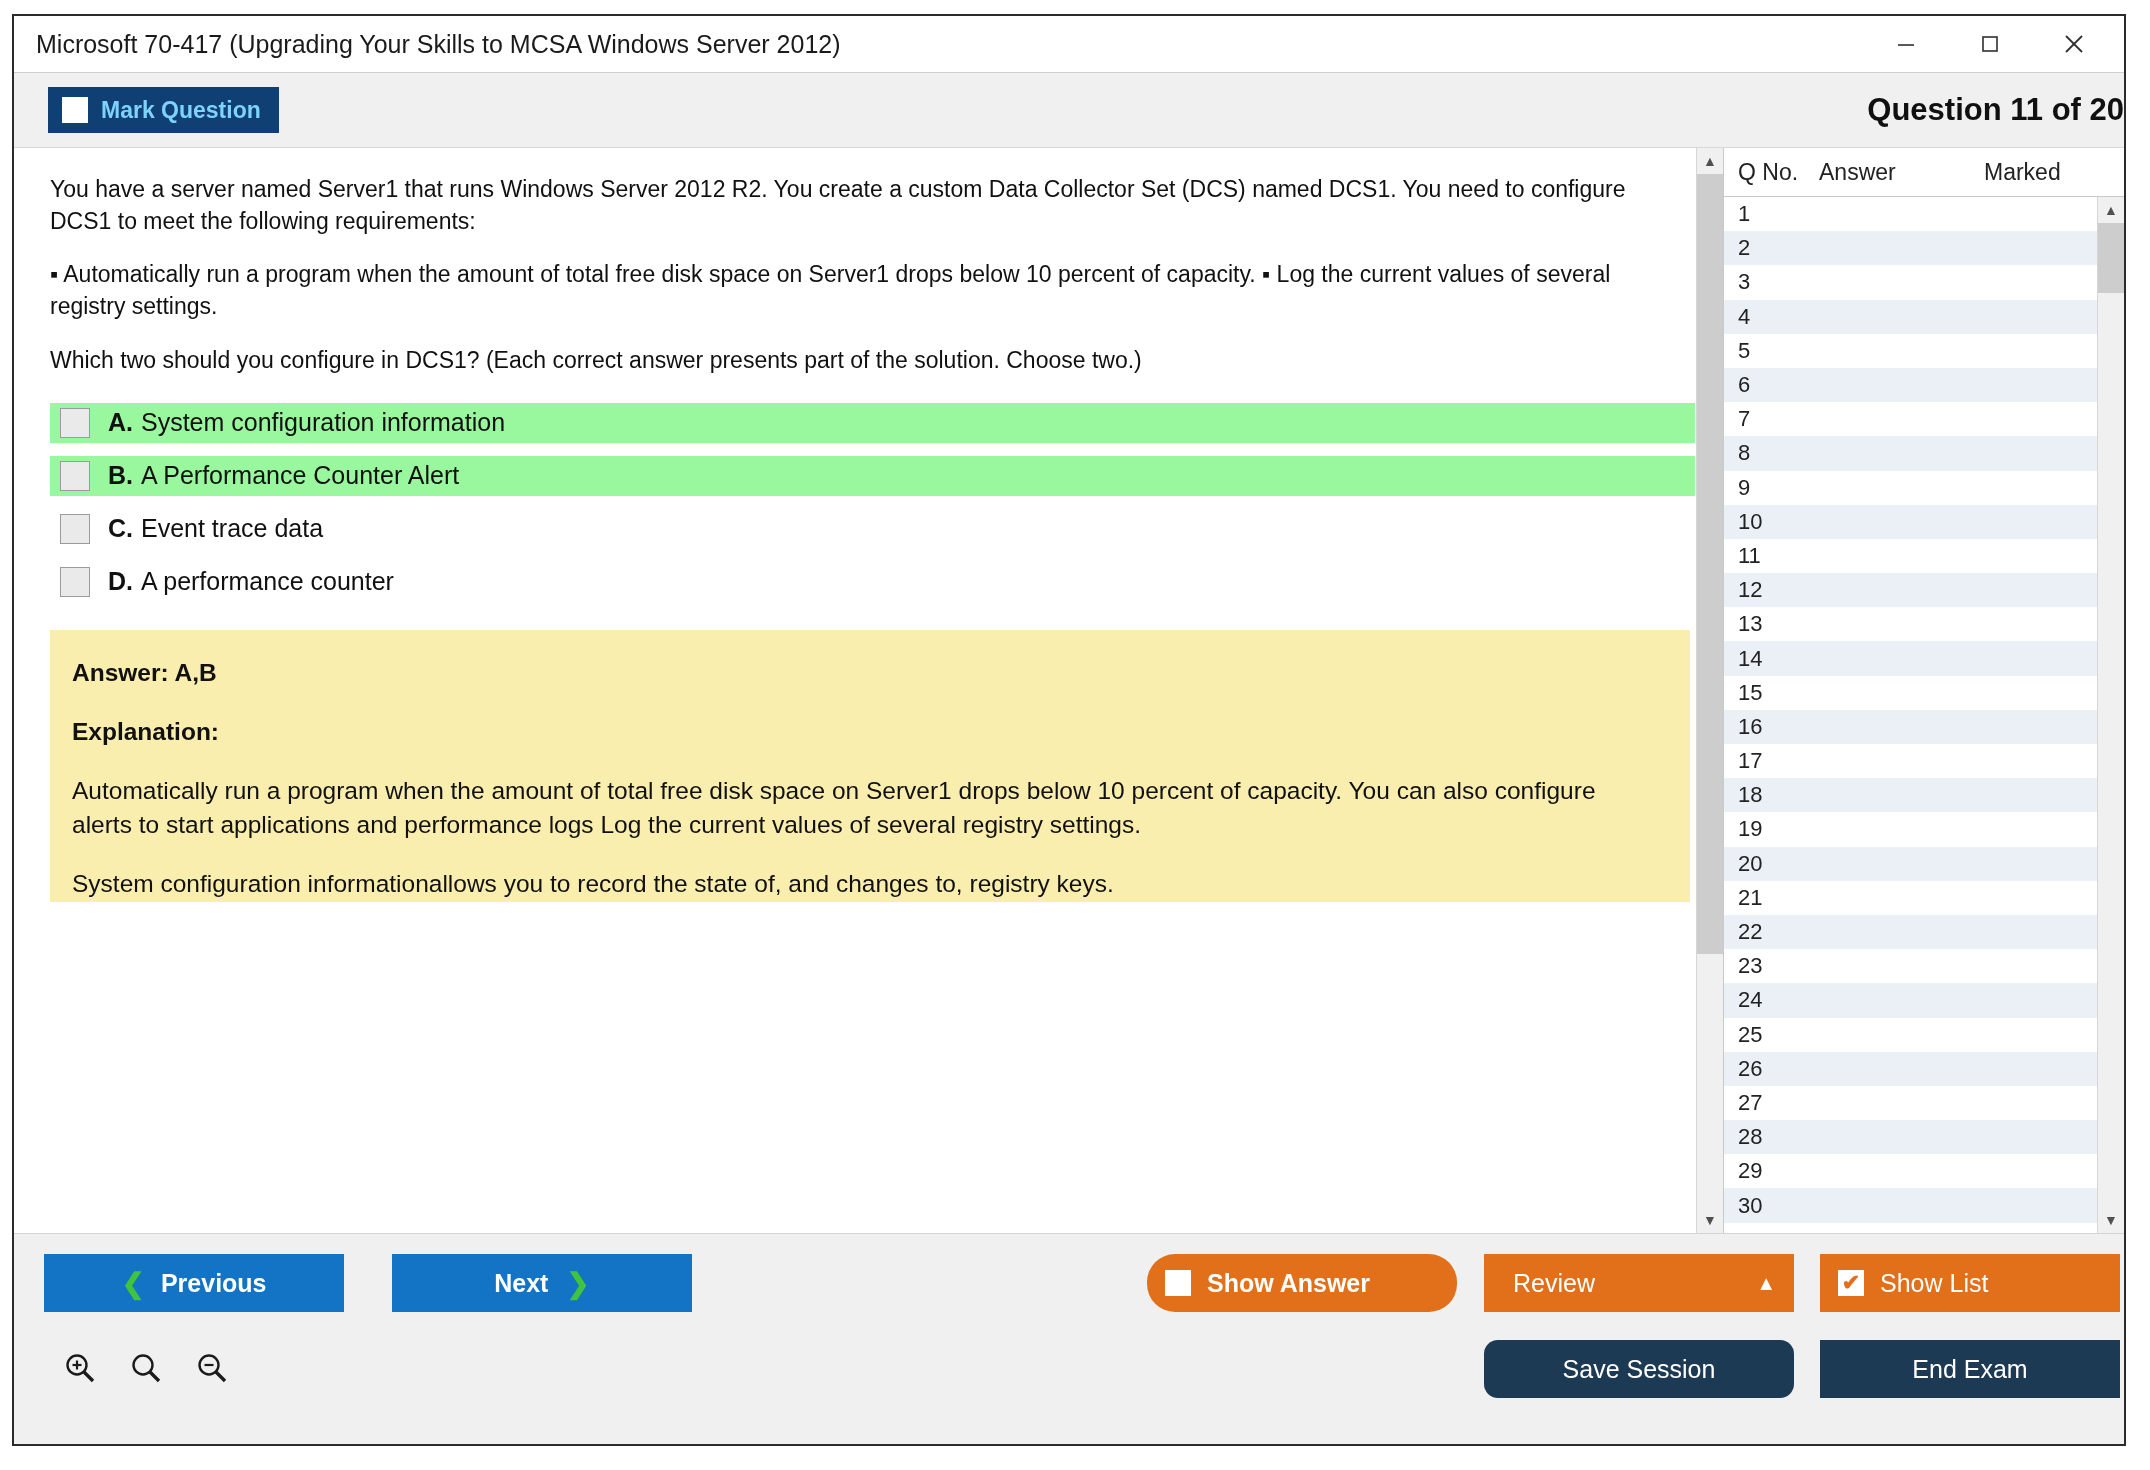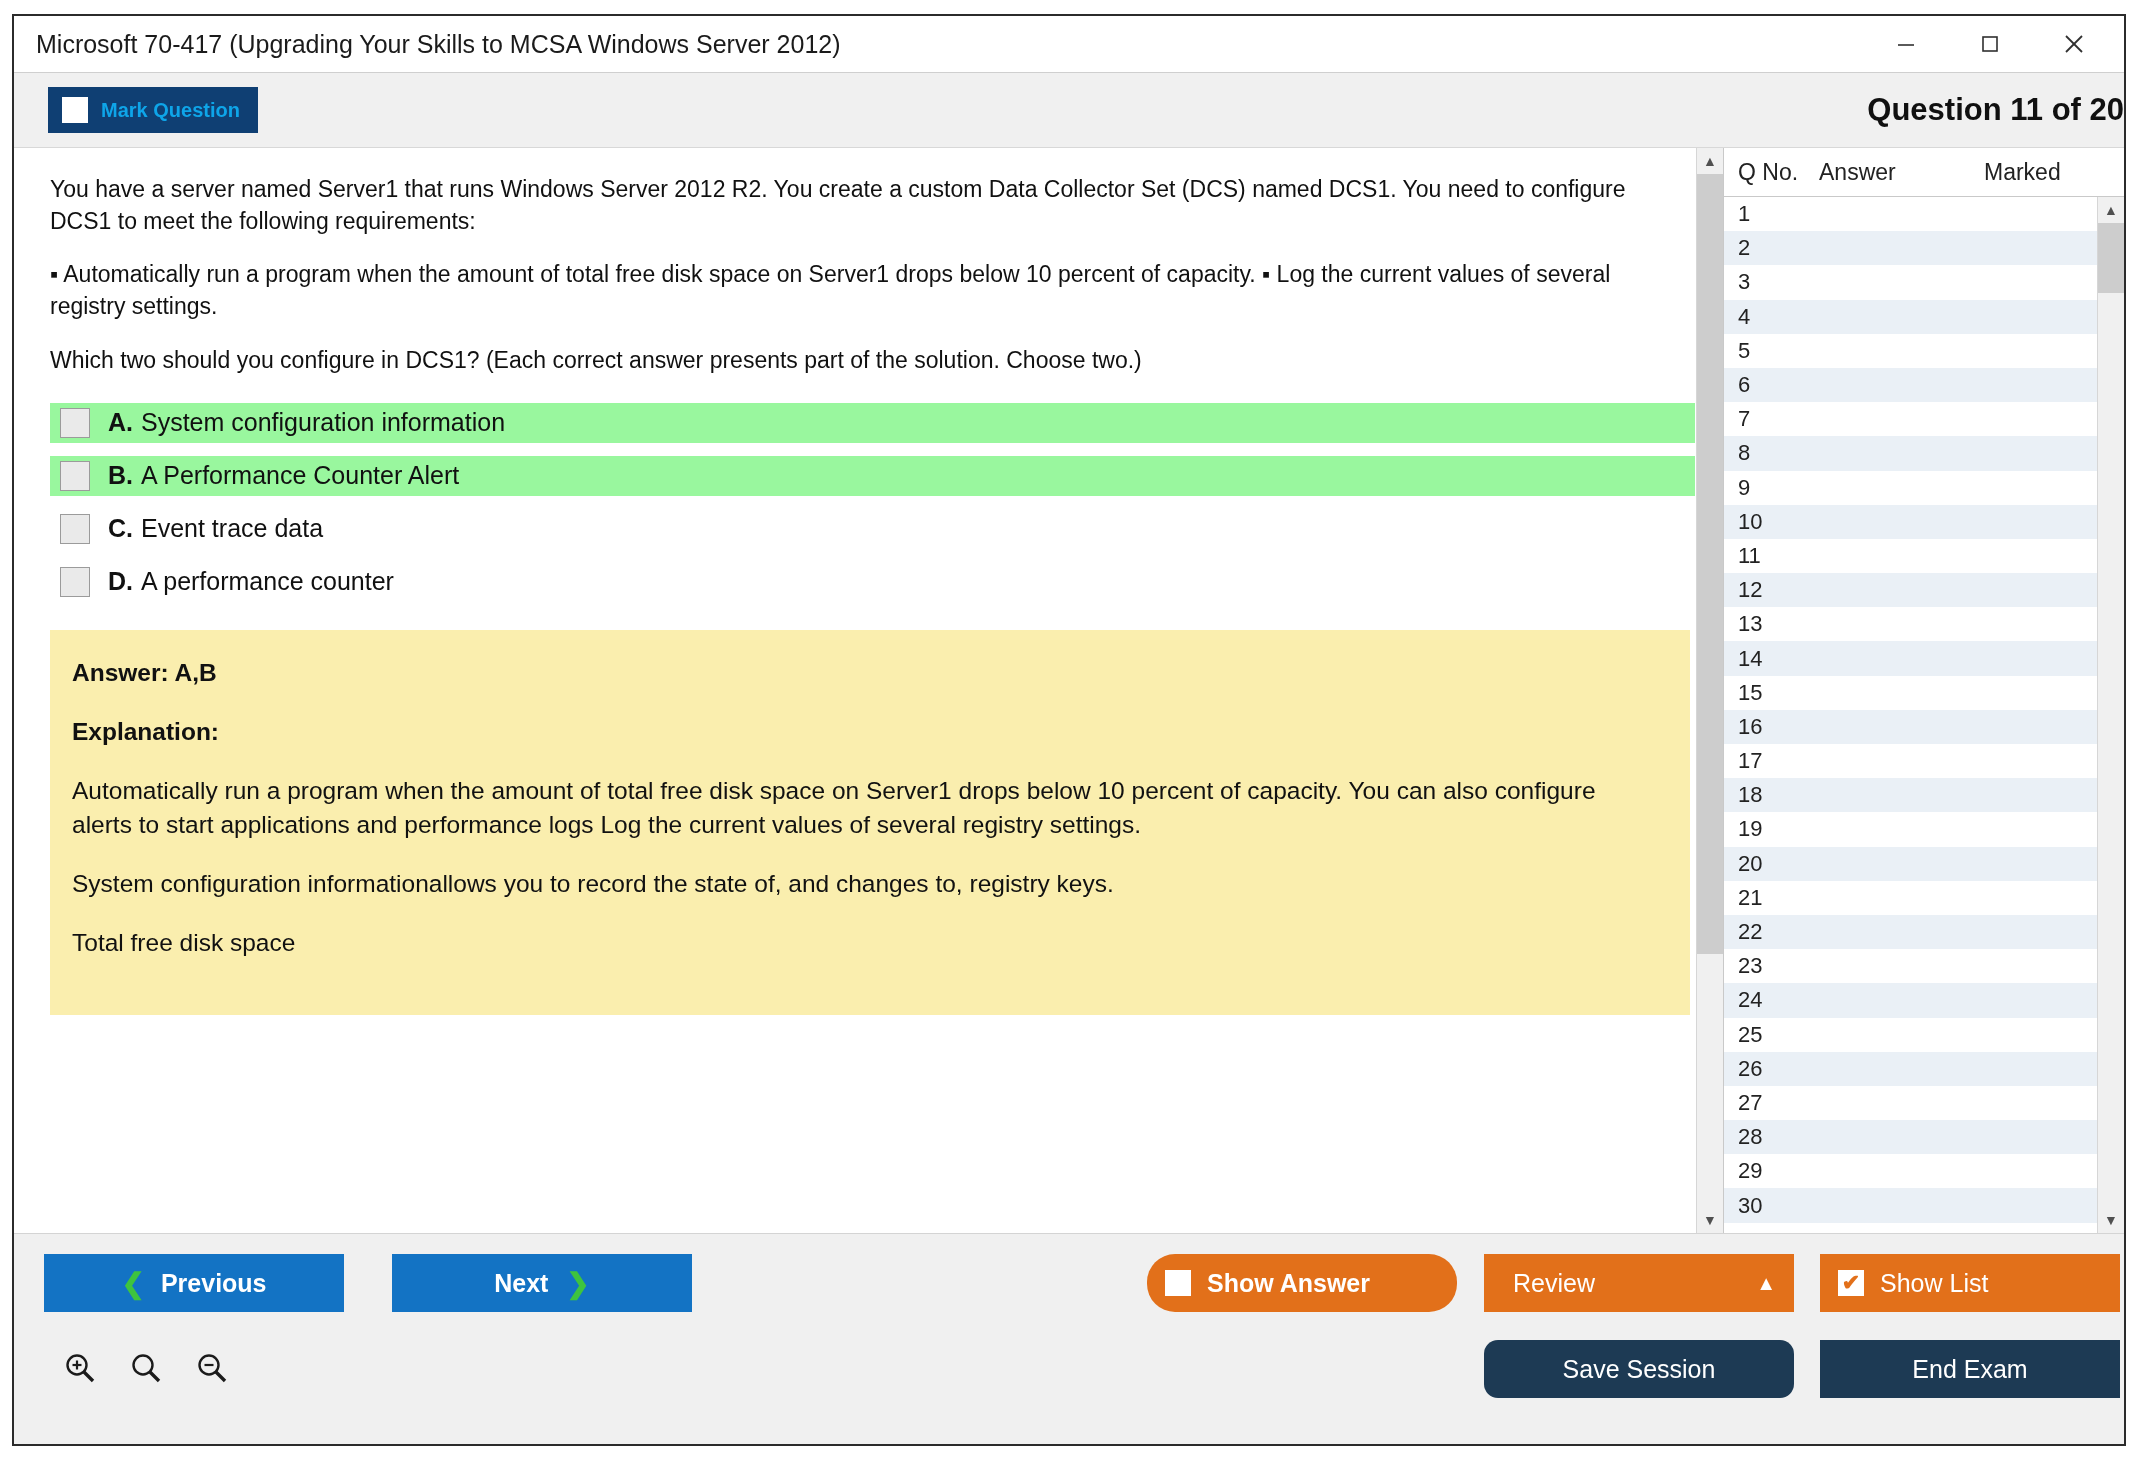--- a/index.html
+++ b/index.html
@@ -66,26 +66,26 @@
     height: 74px;
     background: #f0f0f0;
     border-bottom: 1px solid #d8d8d8;
     display: flex;
     align-items: center;
     position: relative;
   }
   .mark-question {
     margin-left: 34px;
     background: #0f3f73;
-    color: #0ea5e9;
+    color: #7dd3fc;
     height: 46px;
     display: flex;
     align-items: center;
     padding: 0 18px 0 14px;
-    font-size: 20px;
+    font-size: 23px;
     font-weight: bold;
     box-sizing: border-box;
   }
   .mark-checkbox {
     width: 24px;
     height: 24px;
     background: #ffffff;
     border: 1px solid #ffffff;
     margin-right: 13px;
     flex: 0 0 24px;
@@ -152,21 +152,21 @@
     margin-right: 8px;
   }
   .opt-text {
     font-size: 25px;
     color: #111111;
   }
   .answer-panel {
     margin: 28px 30px 0 36px;
     background: #faeeae;
     width: 1640px;
-    height: 385px;
+    height: 272px;
     box-sizing: border-box;
     padding: 26px 28px 10px 22px;
     overflow: hidden;
   }
   .answer-panel p {
     margin: 0 0 26px 0;
     font-size: 24.5px;
     color: #111111;
     line-height: 1.36;
   }

